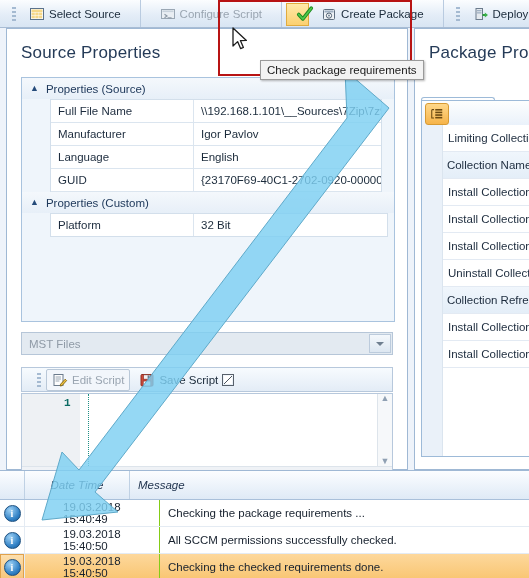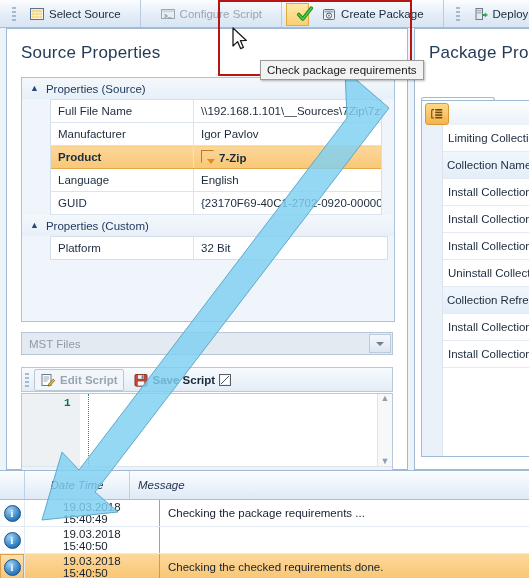--- a/index.html
+++ b/index.html
@@ -50,22 +50,22 @@
     border-top:5px solid #e08a20;}
 
   .combo{position:absolute;display:flex;align-items:center;
     background:#e3eaf1;border:1px solid #b6c6d8;color:#8f9aa6;font-size:11.5px;padding-left:7px;}
   .combo .arrow{position:absolute;right:1px;top:1px;bottom:1px;width:20px;
     background:linear-gradient(#f4f8fc,#dde7f1);border:1px solid #bccbdc;
     display:flex;align-items:center;justify-content:center;}
   .tri{width:0;height:0;border-left:4px solid transparent;border-right:4px solid transparent;
     border-top:4px solid #6f7f90;}
 
-  .mini-tb{position:absolute;display:flex;align-items:center;gap:3px;padding:0 3px;
-    background:linear-gradient(#f7fbfe,#e3ecf6);border:1px solid #b7c8dc;font-weight:bold;}
+  .mini-tb{position:absolute;display:flex;align-items:center;gap:3px;padding:0 15px;
+    background:linear-gradient(#f7fbfe,#e3ecf6);border:1px solid #b7c8dc;}
   .mini-btn{display:flex;align-items:center;gap:4px;padding:2px 5px;font-size:11.5px;
     border:1px solid transparent;border-radius:2px;white-space:nowrap;}
   .mini-btn.sunken{border:1px solid #b9c8d8;background:#f2f6fb;color:#9aa5b1;}
   .chk{width:10px;height:10px;border:1px solid #57606b;display:inline-block;position:relative;}
   .chk:after{content:"";position:absolute;left:1px;top:1px;right:1px;bottom:1px;
     background:linear-gradient(135deg,#ffffff 45%,#4a5560 46%,#4a5560 54%,#ffffff 55%);}
 
   .editor{position:absolute;background:#fff;border:1px solid #b7c8dc;}
   .gutter{position:absolute;left:0;top:0;bottom:14px;width:58px;background:#eef1f4;
     border-right:0;}
@@ -213,26 +213,20 @@
         <table class="props">
           <tbody>
               <tr>
             <td class="k">Full File Name</td>
             <td class="v">\\192.168.1.101\__Sources\7Zip\7z920-x64.ms</td>
           </tr>
           <tr>
             <td class="k">Manufacturer</td>
             <td class="v">Igor Pavlov</td>
           </tr>
-          <tr class="hl">
-            <td class="k">Product</td>
-            <td class="v">
-              <span class="prodicon"></span><span>7-Zip</span>
-            </td>
-          </tr>
           <tr>
             <td class="k">Language</td>
             <td class="v">English</td>
           </tr>
           <tr>
             <td class="k">GUID</td>
             <td class="v">{23170F69-40C1-2702-0920-000001000000}</td>
           </tr>
         </tbody>
           </table>
@@ -367,20 +361,21 @@
       </div>
       <div class="c-dt">19.03.2018 15:40:49</div>
       <div class="c-msg">Checking the package requirements ...</div>
     </div>
 
     <div class="log-row">
       <div class="c-ico">
         <span class="infoi">i</span>
       </div>
       <div class="c-dt">19.03.2018 15:40:50</div>
+      <div class="c-msg">All SCCM permissions successfully checked.</div>
     </div>
 
     <div class="log-row sel">
       <div class="c-ico">
         <span class="infoi">i</span>
       </div>
       <div class="c-dt">19.03.2018 15:40:50</div>
       <div class="c-msg">Checking the checked requirements done.</div>
     </div>
   </div>

